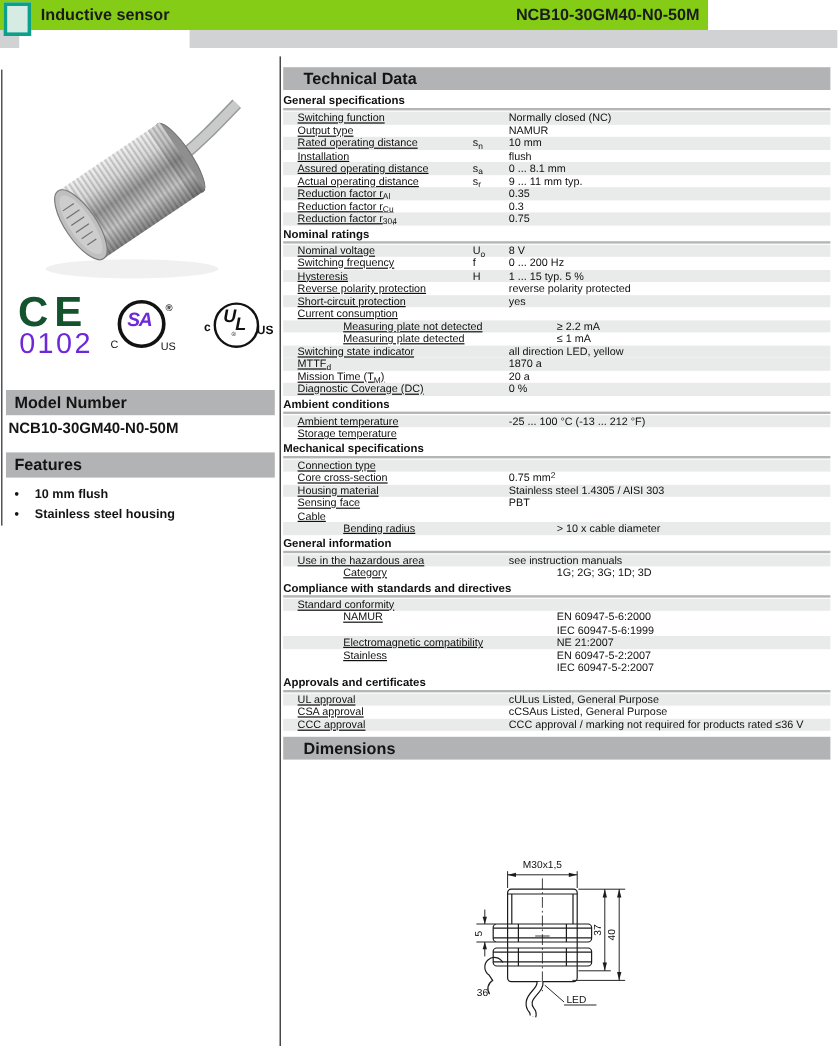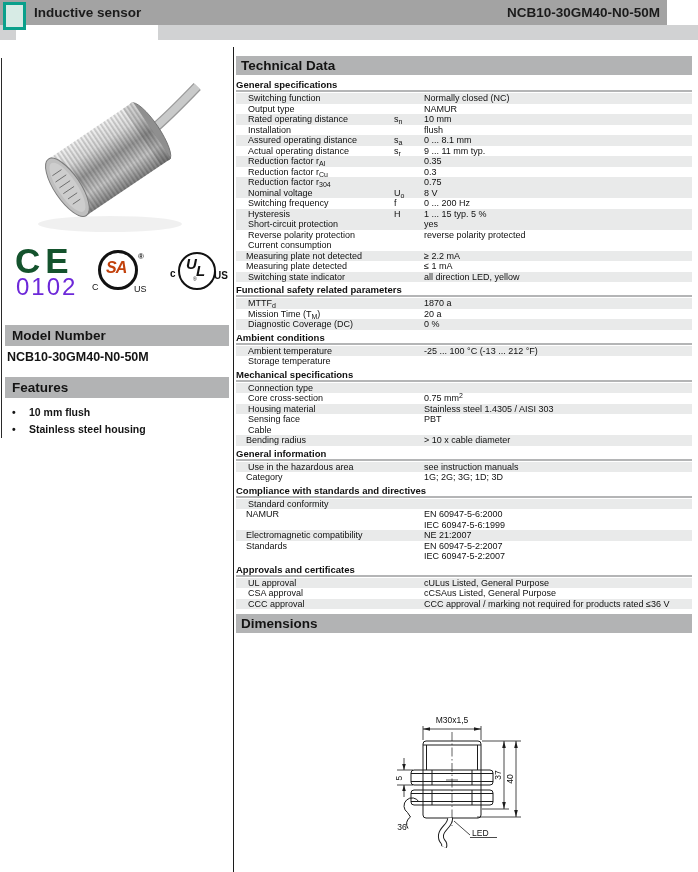--- a/index.html
+++ b/index.html
@@ -4,66 +4,66 @@
 <style>
   html,body{margin:0;padding:0;}
   body{
     width:698px;height:872px;position:relative;overflow:hidden;
     background:#ffffff;
     font-family:"Liberation Sans","DejaVu Sans",sans-serif;
     color:#111;
     -webkit-font-smoothing:antialiased;
   }
   
-  .topbar{position:absolute;left:0;top:0;width:667px;height:25px;background:#a3a3a3;}
+  .topbar{position:absolute;left:0;top:0;width:590px;height:25px;background:#84cc16;}
   .topbar .ptitle{position:absolute;left:34px;top:0;line-height:25px;font-size:13.5px;font-weight:bold;color:#1b1b1b;}
   .topbar .pmodel{position:absolute;right:7px;top:0;line-height:25px;font-size:13.5px;font-weight:bold;color:#1b1b1b;}
   .substrip{position:absolute;left:0;top:25px;width:698px;height:15px;background:#d1d2d3;}
   .substrip .notch{position:absolute;left:16px;top:0;width:142px;height:15px;background:#ffffff;}
   .brandicon{position:absolute;left:3px;top:2px;width:17px;height:22px;background:#d7ebe5;border:3px solid #0aa08b;z-index:3;}
   
   .vdivider{position:absolute;left:233px;top:47px;width:1px;height:825px;background:#1c1c1c;}
   .lborder{position:absolute;left:1px;top:58px;width:1px;height:380px;background:#2a2a2a;}
   
   .photo{position:absolute;left:10px;top:56px;width:215px;height:186px;}
   .marks{position:absolute;left:0;top:246px;width:233px;height:60px;}
   .ce{position:absolute;left:15px;top:0;}
   .ce .celetters{font-size:35px;font-weight:bold;letter-spacing:5px;line-height:30px;color:#14532d;}
   .ce .cenum{font-size:24px;letter-spacing:2px;line-height:21px;padding-left:1px;color:#6d28d9;}
   .csamark{position:absolute;left:98px;top:4px;width:42px;height:42px;}
   .csamark .circ{position:absolute;left:0;top:0;width:34px;height:34px;border:3.5px solid #121212;border-radius:50%;}
-  .csamark .inner{position:absolute;left:8px;top:9px;font-size:16px;font-weight:bold;font-style:italic;color:#c2410c;letter-spacing:-1px;}
+  .csamark .inner{position:absolute;left:8px;top:9px;font-size:16px;font-weight:bold;font-style:italic;color:#6d28d9;letter-spacing:-1px;}
   .csamark .reg{position:absolute;left:40px;top:2px;font-size:8px;font-weight:bold;}
   .csamark .cl{position:absolute;left:-6px;top:32px;font-size:9px;color:#121212;}
   .csamark .usr{position:absolute;left:36px;top:34px;font-size:9px;color:#121212;}
   .ulmark{position:absolute;left:172px;top:6px;width:46px;height:42px;}
   .ulmark .circ{position:absolute;left:6px;top:0;width:34px;height:34px;border:2.5px solid #121212;border-radius:50%;}
   .ulmark .u{position:absolute;left:14px;top:3px;font-size:15px;font-weight:bold;font-style:italic;}
   .ulmark .l{position:absolute;left:24px;top:10px;font-size:15px;font-weight:bold;font-style:italic;}
   .ulmark .reg{position:absolute;left:21px;top:24px;font-size:5px;}
   .ulmark .cl{position:absolute;left:-2px;top:16px;font-size:10px;font-weight:bold;}
   .ulmark .usr{position:absolute;left:42px;top:18px;font-size:10px;font-weight:bold;}
   .sidebar-bar{position:absolute;left:5px;width:224px;height:21px;background:#b2b3b4;font-size:13.5px;font-weight:bold;line-height:21px;padding-left:7px;box-sizing:border-box;color:#141414;}
   .bar-model{top:325px;}
   .bar-features{top:377px;}
   .modelvalue{position:absolute;left:7px;top:350px;font-size:12.5px;font-weight:bold;color:#141414;}
   .featlist{position:absolute;left:10px;top:404px;width:215px;}
   .featitem{display:flex;font-size:10.5px;font-weight:bold;line-height:17px;color:#141414;}
   .featitem .dot{width:17px;text-align:left;padding-left:2px;}
   
   .rightcol{position:absolute;left:234px;top:0;width:464px;height:872px;}
-  .secbar{margin:0 6px 0 2px;height:19px;background:#b2b3b4;font-size:13.5px;font-weight:bold;line-height:19px;padding-left:5px;color:#141414;}
+  .secbar{margin:0 6px 0 2px;height:19px;background:#b2b3b4;font-size:13.5px;font-weight:bold;line-height:19px;padding-left:17px;color:#141414;}
   .secbar.tech{margin-top:56px;}
   .secbar.dims{margin-top:5px;}
   .spec-table{margin:2px 6px 0 2px;}
   .spec-section-header{font-size:9.5px;font-weight:bold;line-height:10px;padding-top:3px;border-bottom:2px solid #b4b5b6;margin-bottom:1px;color:#101010;}
   .spec-row{display:flex;min-height:10.5px;font-size:9px;line-height:10.5px;color:#101010;}
   .spec-row.shaded{background:#e9eaea;}
-  .spec-row .lab{flex:0 0 158px;box-sizing:border-box;padding-left:12px;}
-  .spec-row.ind2 .lab{padding-left:10px;}
+  .spec-row .lab{flex:0 0 158px;box-sizing:border-box;padding-left:12px;text-decoration:underline;}
+  .spec-row.ind2 .lab{padding-left:10px;margin-left:40px;}
   .spec-row .sym{flex:0 0 30px;}
   .spec-row .val{flex:1;}
   sub{font-size:7px;vertical-align:-2px;line-height:0;}
   sup{font-size:7px;vertical-align:3px;line-height:0;}
   .drawing{position:absolute;left:95px;top:714px;width:270px;height:156px;}
   .dim-text{font-size:8.5px;fill:#111;font-family:"Liberation Sans","DejaVu Sans",sans-serif;}
 </style>
 </head>
 <body>
 
@@ -192,44 +192,45 @@
       <div class="spec-row">
         <span class="lab">Reduction factor r<sub>Cu</sub></span>
         <span class="sym"></span>
         <span class="val">0.3</span>
       </div>
       <div class="spec-row shaded">
         <span class="lab">Reduction factor r<sub>304</sub></span>
         <span class="sym"></span>
         <span class="val">0.75</span>
       </div>
+      <div class="spec-section-header">Nominal ratings</div>
       <div class="spec-row shaded">
         <span class="lab">Nominal voltage</span>
         <span class="sym">U<sub>o</sub></span>
         <span class="val">8 V</span>
       </div>
       <div class="spec-row">
         <span class="lab">Switching frequency</span>
         <span class="sym">f</span>
         <span class="val">0 ... 200 Hz</span>
       </div>
       <div class="spec-row shaded">
         <span class="lab">Hysteresis</span>
         <span class="sym">H</span>
         <span class="val">1 ... 15  typ. 5  %</span>
       </div>
+      <div class="spec-row">
+        <span class="lab">Reverse polarity protection</span>
+        <span class="sym"></span>
+        <span class="val">reverse polarity protected</span>
+      </div>
       <div class="spec-row shaded">
         <span class="lab">Short-circuit protection</span>
         <span class="sym"></span>
         <span class="val">yes</span>
-      </div>
-      <div class="spec-row">
-        <span class="lab">Reverse polarity protection</span>
-        <span class="sym"></span>
-        <span class="val">reverse polarity protected</span>
       </div>
       <div class="spec-row">
         <span class="lab">Current consumption</span>
         <span class="sym"></span>
         <span class="val"></span>
       </div>
       <div class="spec-row shaded ind2">
         <span class="lab">Measuring plate not detected</span>
         <span class="sym"></span>
         <span class="val">≥ 2.2 mA</span>
@@ -237,21 +238,20 @@
       <div class="spec-row ind2">
         <span class="lab">Measuring plate detected</span>
         <span class="sym"></span>
         <span class="val">≤ 1 mA</span>
       </div>
       <div class="spec-row shaded">
         <span class="lab">Switching state indicator</span>
         <span class="sym"></span>
         <span class="val">all direction LED, yellow</span>
       </div>
-      <div class="spec-section-header">Functional safety related parameters</div>
       <div class="spec-row shaded">
         <span class="lab">MTTF<sub>d</sub></span>
         <span class="sym"></span>
         <span class="val">1870 a</span>
       </div>
       <div class="spec-row">
         <span class="lab">Mission Time (T<sub>M</sub>)</span>
         <span class="sym"></span>
         <span class="val">20 a</span>
       </div>
@@ -321,21 +321,21 @@
         <span class="lab">NAMUR</span>
         <span class="sym"></span>
         <span class="val">EN 60947-5-6:2000<br>IEC 60947-5-6:1999</span>
       </div>
       <div class="spec-row shaded ind2">
         <span class="lab">Electromagnetic compatibility</span>
         <span class="sym"></span>
         <span class="val">NE 21:2007</span>
       </div>
       <div class="spec-row ind2">
-        <span class="lab">Standards</span>
+        <span class="lab">Stainless</span>
         <span class="sym"></span>
         <span class="val">EN 60947-5-2:2007<br>IEC 60947-5-2:2007</span>
       </div>
       <div class="spec-section-header">Approvals and certificates</div>
       <div class="spec-row shaded">
         <span class="lab">UL approval</span>
         <span class="sym"></span>
         <span class="val">cULus Listed, General Purpose</span>
       </div>
       <div class="spec-row">

